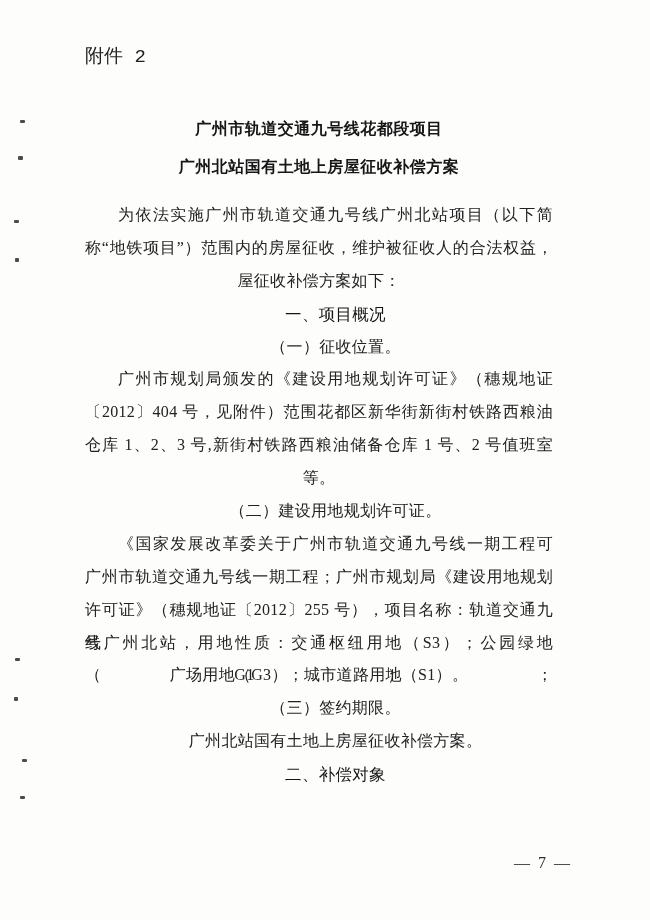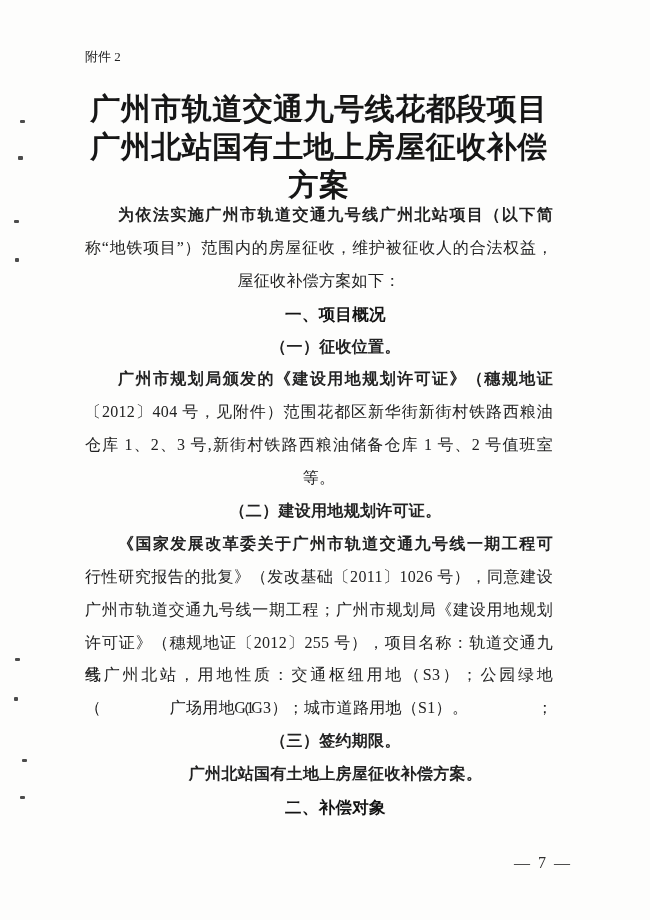--- a/index.html
+++ b/index.html
@@ -13,32 +13,33 @@
     height: 920px;
     background: #fdfdfc;
     overflow: hidden;
     font-family: "Liberation Serif", "DejaVu Serif", serif;
     color: #222222;
   }
   .attachment {
     position: absolute;
     left: 85px;
     top: 44px;
-    font-size: 13px;
+    font-size: 19px;
     line-height: 26px;
     white-space: nowrap;
+    font-family: Liberation Mono, monospace;
   }
   .title {
     position: absolute;
     left: 85px;
-    top: 90px;
+    top: 110px;
     width: 468px;
     margin: 0;
     text-align: center;
-    font-size: 30px;
+    font-size: 16px;
     line-height: 38px;
     font-weight: 700;
     color: #161616;
     letter-spacing: 0.5px;
   }
   .content {
     position: absolute;
     left: 85px;
     top: 199px;
     width: 468px;
@@ -51,25 +52,24 @@
     text-align: center;
     white-space: normal;
     overflow: visible;
   }
   .line.justify {
     text-align: justify;
     text-align-last: justify;
   }
   .line.indent {
     padding-left: 33px;
-    font-weight: bold;
   }
   .line.heading {
     font-family: "Liberation Sans", "DejaVu Sans", sans-serif;
-    font-weight: 700;
+    font-weight: 400;
     font-size: 16.5px;
     color: #141414;
   }
   .pagenum {
     position: absolute;
     top: 854px;
     right: 78px;
     font-size: 16px;
     letter-spacing: 2px;
     color: #2e2e2e;
@@ -98,21 +98,20 @@
       <div class="line justify">称“地铁项目”）范围内的房屋征收，维护被征收人的合法权益，</div>
       <div class="line">屋征收补偿方案如下：</div>
       <div class="line indent heading">一、项目概况</div>
       <div class="line indent kai">（一）征收位置。</div>
       <div class="line indent justify">广州市规划局颁发的《建设用地规划许可证》（穗规地证</div>
       <div class="line justify">〔2012〕404 号，见附件）范围花都区新华街新街村铁路西粮油</div>
       <div class="line justify">仓库 1、2、3 号,新街村铁路西粮油储备仓库 1 号、2 号值班室</div>
       <div class="line">等。</div>
       <div class="line indent kai">（二）建设用地规划许可证。</div>
       <div class="line indent justify">《国家发展改革委关于广州市轨道交通九号线一期工程可</div>
-      <div class="line justify">行性研究报告的批复》（发改基础〔2011〕1026 号），同意建设</div>
       <div class="line justify">广州市轨道交通九号线一期工程；广州市规划局《建设用地规划</div>
       <div class="line justify">许可证》（穗规地证〔2012〕255 号），项目名称：轨道交通九号</div>
       <div class="line justify">线广州北站，用地性质：交通枢纽用地（S3）；公园绿地（G1）；</div>
       <div class="line">广场用地（G3）；城市道路用地（S1）。</div>
       <div class="line indent kai">（三）签约期限。</div>
       <div class="line indent">广州北站国有土地上房屋征收补偿方案。</div>
       <div class="line indent heading">二、补偿对象</div>
     </div>
 
   <div class="pagenum">— 7 —</div>

